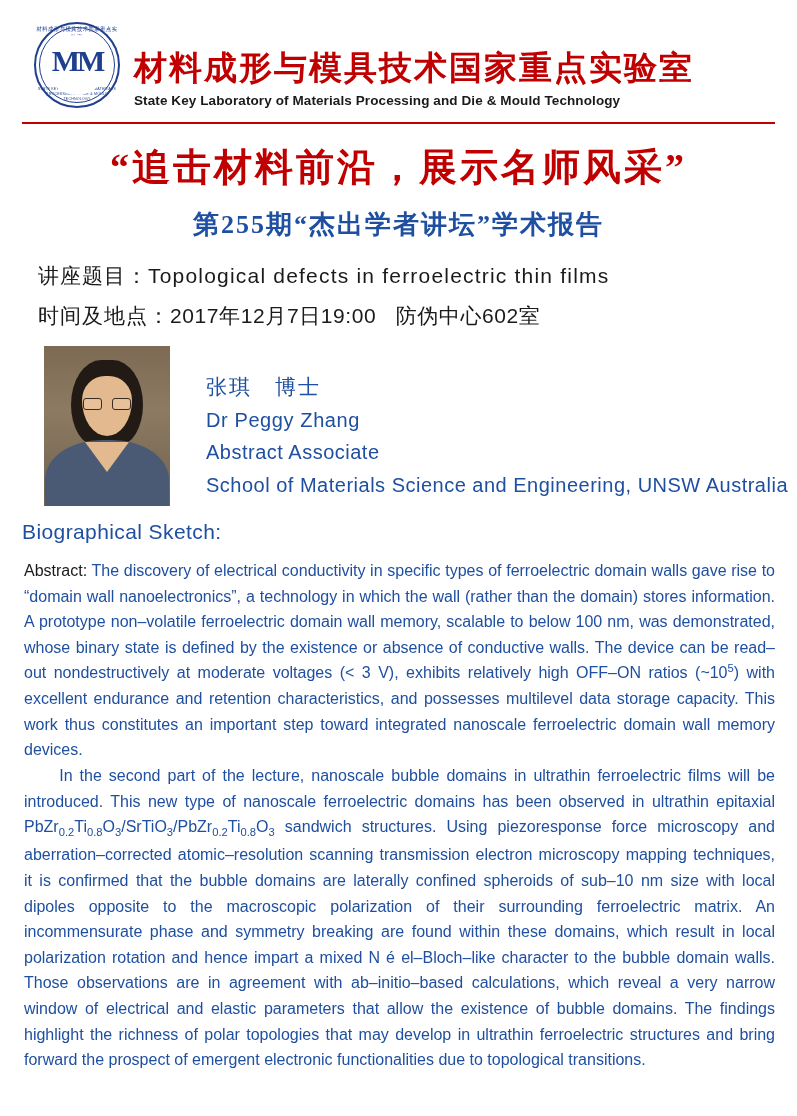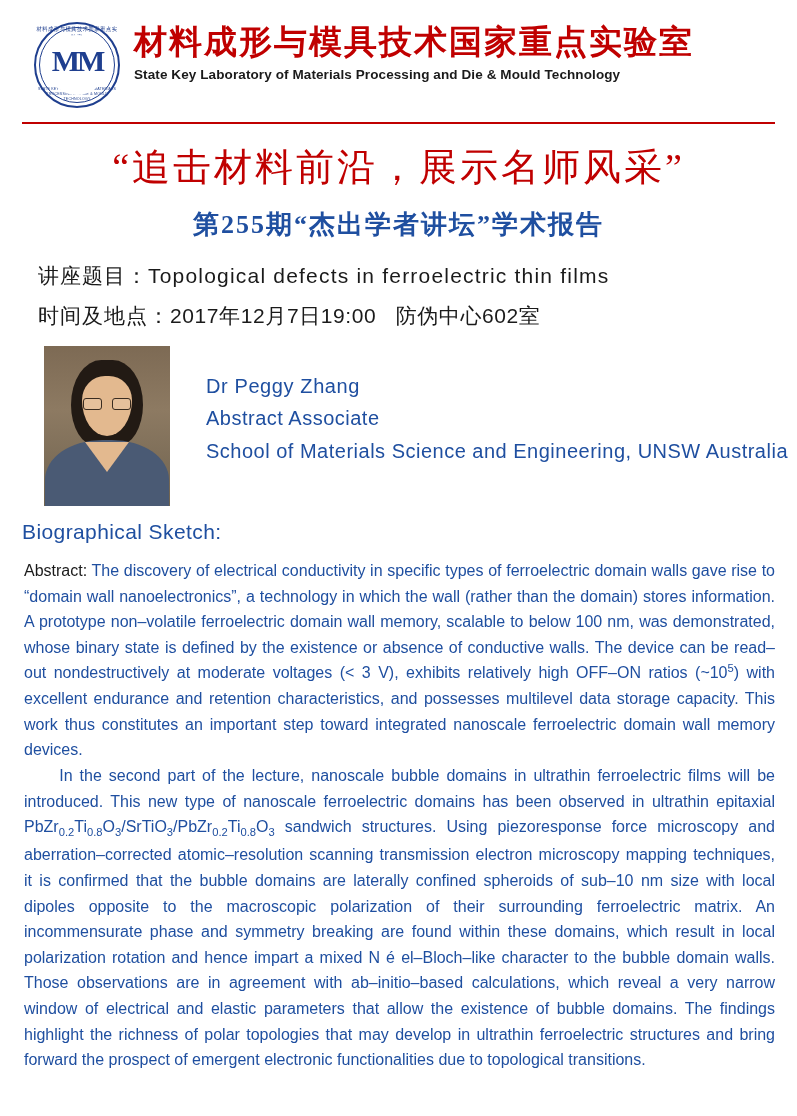--- a/index.html
+++ b/index.html
@@ -18,21 +18,21 @@
     position: relative;
     width: 797px;
     height: 1116px;
     box-sizing: border-box;
     padding: 0;
   }
 
   
   .header {
     display: flex;
-    align-items: flex-start;
+    align-items: flex-end;
     padding: 22px 9px 6px 34px;
     box-sizing: border-box;
   }
   .logo {
     width: 86px;
     height: 86px;
     flex: 0 0 86px;
     position: relative;
     margin-right: 14px;
   }
@@ -115,21 +115,21 @@
   .rule {
     height: 2px;
     background: #c00000;
     margin: 8px 22px 0 22px;
   }
 
   
   .title-main {
     text-align: center;
     font-family: "Liberation Serif", serif;
-    font-weight: normal;
+    font-weight: bold;
     font-size: 38px;
     color: #c00000;
     letter-spacing: 3px;
     margin: 18px 0 0 0;
   }
   .title-sub {
     text-align: center;
     font-family: "Liberation Serif", serif;
     font-weight: bold;
     font-size: 26px;
@@ -308,20 +308,21 @@
 
   <div class="speaker">
     <div class="portrait">
       <div class="hair"></div>
       <div class="face"></div>
       <div class="glasses"></div>
       <div class="body"></div>
       <div class="collar"></div>
     </div>
     <div class="speaker-info">
+      <div class="nm-cn">张琪　博士</div>
       <div class="nm-en">Dr Peggy Zhang</div>
       <div>Abstract Associate</div>
       <div>School of Materials Science and Engineering, UNSW Australia</div>
     </div>
   </div>
 
   <div class="bio-head">Biographical Sketch:</div>
 
   <div class="abstract">
     <p><span class="lead-label">Abstract:</span><span> The discovery of electrical conductivity in specific types of ferroelectric domain walls gave rise to “domain wall nanoelectronics”, a technology in which the wall (rather than the domain) stores information. A prototype non–volatile ferroelectric domain wall memory, scalable to below 100 nm, was demonstrated, whose binary state is defined by the existence or absence of conductive walls. The device can be read–out nondestructively at moderate voltages (&lt; 3 V), exhibits relatively high OFF–ON ratios (~10</span><sup>5</sup><span>) with excellent endurance and retention characteristics, and possesses multilevel data storage capacity. This work thus constitutes an important step toward integrated nanoscale ferroelectric domain wall memory devices.</span></p>

